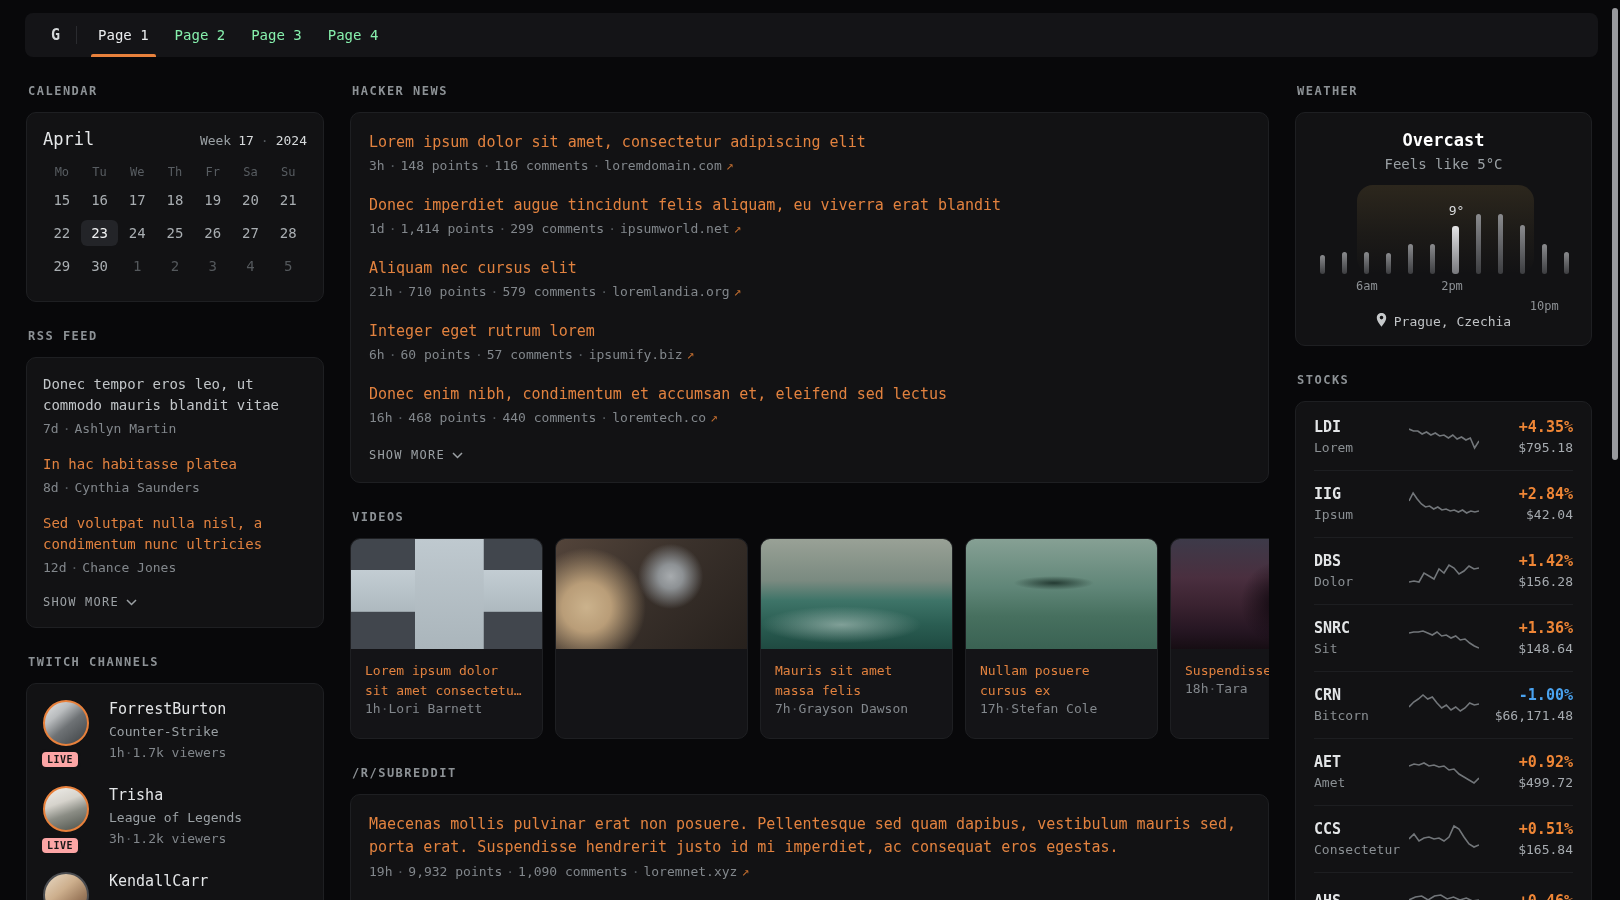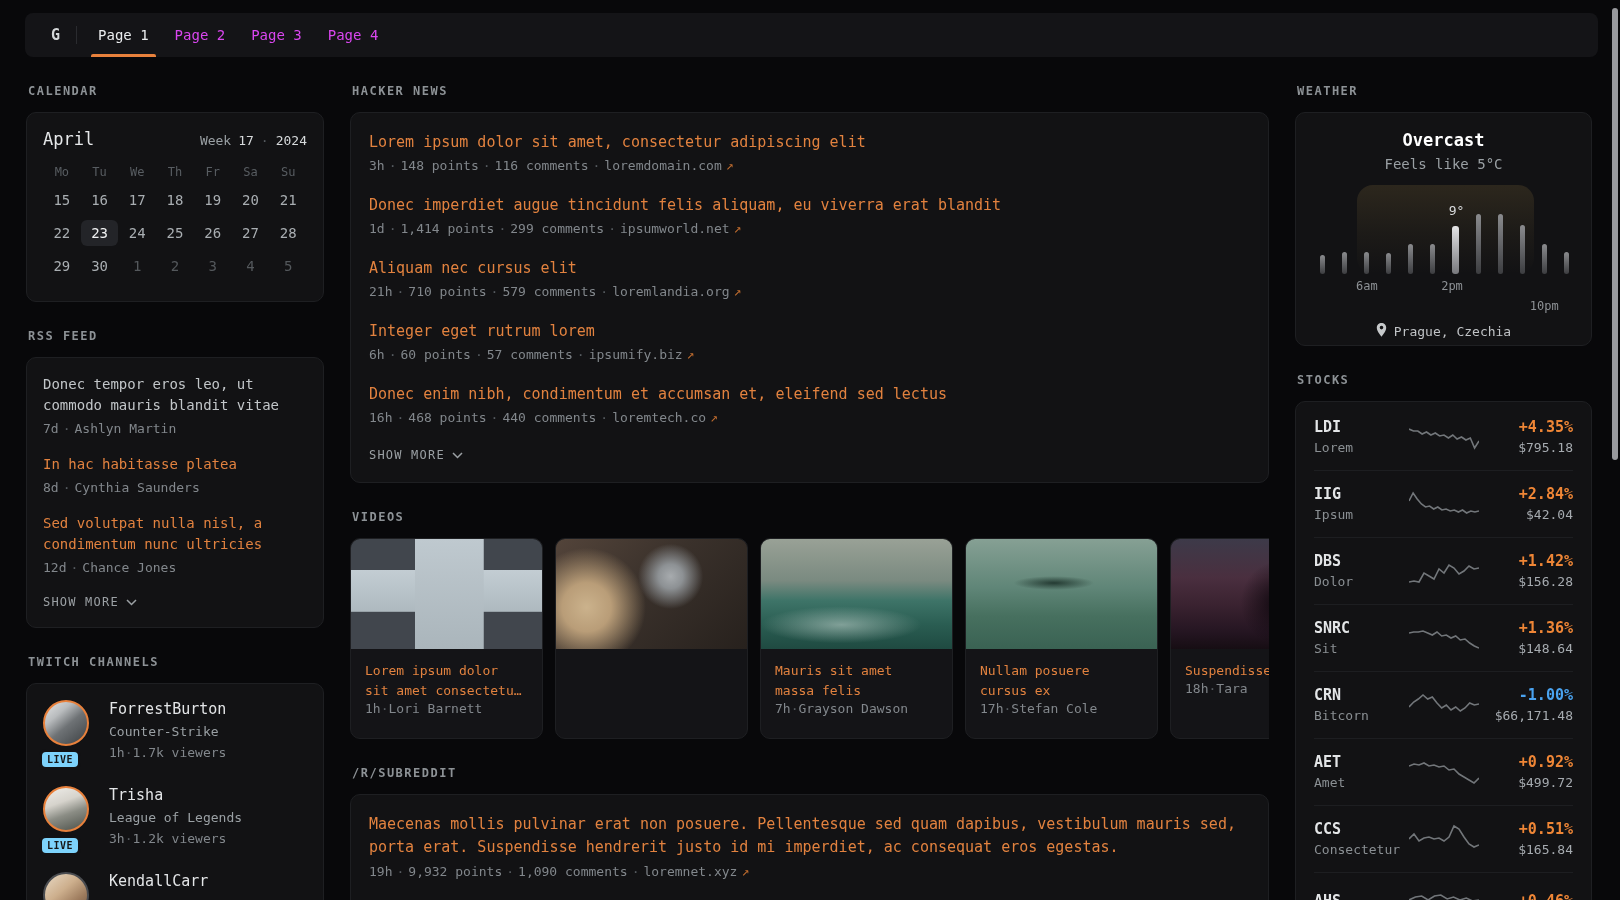--- a/index.html
+++ b/index.html
@@ -15,21 +15,21 @@
   .navbar {
     position:absolute; left:25px; top:13px; width:1573px; height:44px;
     background:#141417; border-radius:8px;
     display:flex; align-items:stretch; padding:0 16px;
   }
   .nav-logo { display:flex; align-items:center; padding:0 16px 0 10px;
     font-size:15px; font-weight:bold; color:#d4d7d9; }
   .nav-divider { width:1px; background:#2a2b2f; margin:13px 0; }
   .nav-tabs { display:flex; margin-left:8px; }
   .tab { position:relative; display:flex; align-items:center; padding:0 13px;
-    font-size:14px; color:#d946ef; cursor:pointer; }
+    font-size:14px; color:#86efac; cursor:pointer; }
   .tab.active { color:#eaecee; }
   .tab.active::after { content:""; position:absolute; left:6px; right:6px; bottom:0;
     height:3px; background:#e8813c; border-radius:2px 2px 0 0; }
 
   
   .columns { position:absolute; left:26px; top:84px; display:flex; gap:26px; }
   .col-left  { width:298px; flex:none; }
   .col-mid   { width:919px; flex:none; }
   .col-right { width:297px; flex:none; }
   .section { margin-bottom:27px; }
@@ -66,21 +66,21 @@
 
   
   .tw-card { padding:16px; min-height:264px; }
   .tw-row { display:flex; margin-bottom:24px; }
   .avatar-wrap { position:relative; width:48px; flex:none; margin-right:18px; }
   .avatar { width:46px; height:46px; border-radius:50%; border:2px solid #e8813c; }
   .avatar.offline { border-color:#4a4c50; }
   .avatar-forrest { background:linear-gradient(140deg,#e4e5e6 0%,#b9bcbe 30%,#6e7275 55%,#3c4043 100%); }
   .avatar-trisha  { background:linear-gradient(160deg,#efeeea 0%,#d6d3cc 35%,#8b8d85 60%,#4b4f48 100%); }
   .avatar-kendall { background:linear-gradient(140deg,#e8d9c4 0%,#cdaf8d 40%,#9c7a5c 70%,#6b5442 100%); }
-  .live-badge { position:absolute; left:-4px; bottom:-8px; background:#7dd3fc;
+  .live-badge { position:absolute; left:-4px; bottom:-8px; background:#fca5a5;
     color:#161616; font-size:10px; font-weight:bold; letter-spacing:.5px;
     padding:2px 5px; border-radius:7px; border:3px solid #121214; }
   .tw-name { font-size:15px; color:#e3e5e7; line-height:19px; }
   .tw-game { font-size:13px; color:#9aa0a4; line-height:18px; margin-top:4px; }
   .tw-meta { font-size:13px; color:#82878c; line-height:18px; margin-top:3px; }
 
   
   .hn-card { padding:18px; }
   .hn-item { margin-bottom:19px; }
   .hn-title { display:inline-block; font-size:15px; line-height:22px; color:#e2823f;
@@ -129,21 +129,21 @@
     display:flex; justify-content:space-between; align-items:flex-end; }
   .wbar { width:5px; border-radius:3px;
     background:linear-gradient(180deg,#8a8b8e 0%,#3c3d40 100%); }
   .wbar.current { width:7px;
     background:linear-gradient(180deg,#e4e4e6 0%,#77787c 100%); }
   .cur-label { position:absolute; font-size:13px; color:#d9dbdd; transform:translateX(-50%); }
   .wlabels { position:relative; width:249px; height:16px; margin:5px auto 0; }
   .wlabel { position:absolute; top:0; transform:translateX(-50%);
     font-size:12px; color:#8d9195; }
   .w-loc { display:flex; justify-content:center; align-items:center; gap:7px;
-    margin-top:28px; font-size:13px; color:#c0c3c6; }
+    margin-top:18px; font-size:13px; color:#c0c3c6; }
 
   
   .stocks-card { padding:2px 18px; }
   .stock-row { display:flex; align-items:center; padding:13px 0; cursor:pointer; }
   .stock-row + .stock-row { border-top:1px solid #1d1e21; }
   .st-left { flex:1; min-width:0; }
   .st-sym { font-size:15px; font-weight:bold; color:#e3e5e7; line-height:20px; }
   .st-name { font-size:13px; color:#8a8f93; line-height:18px; margin-top:2px; }
   .st-spark { flex:none; width:70px; height:32px; }
   .st-spark polyline { fill:none; stroke:#72767a; stroke-width:1.6; }

